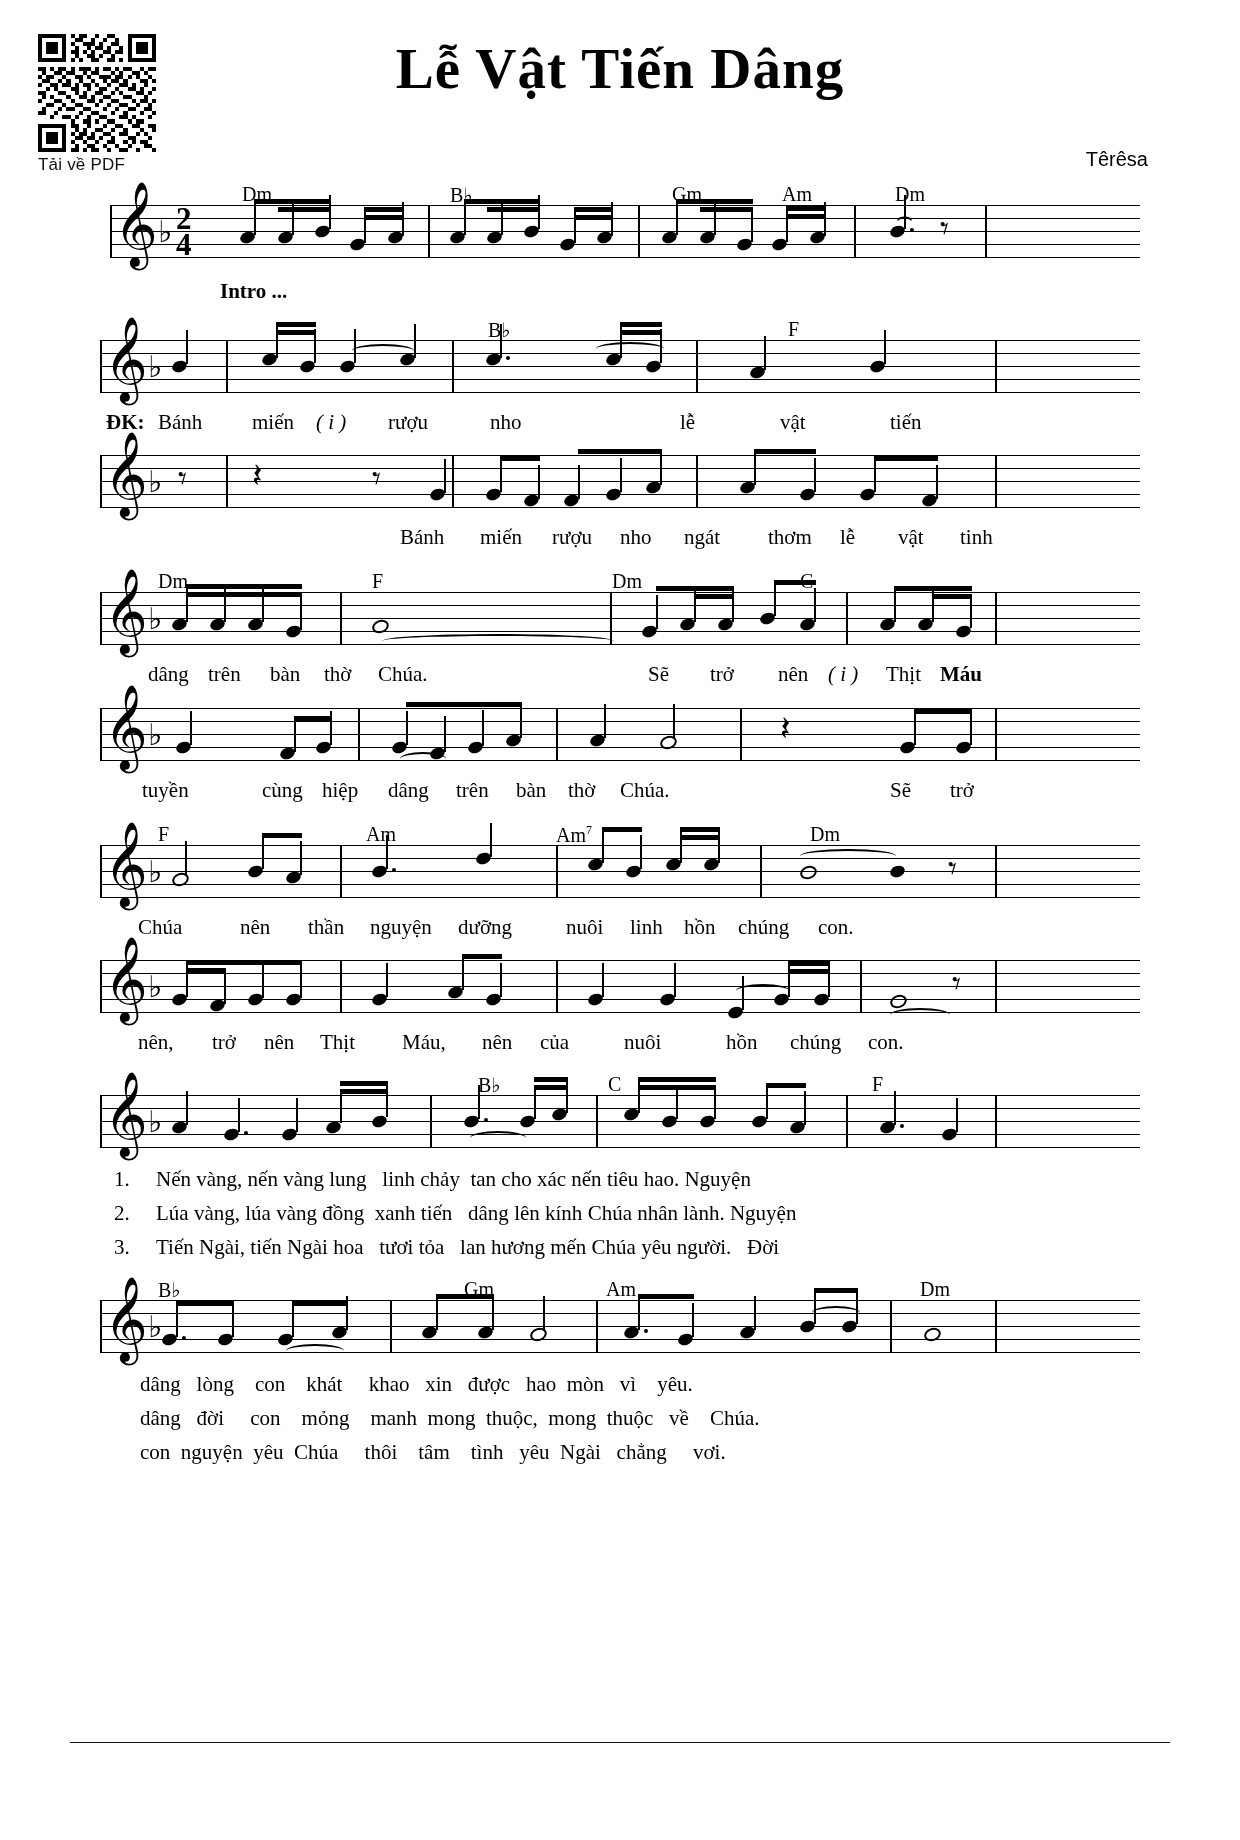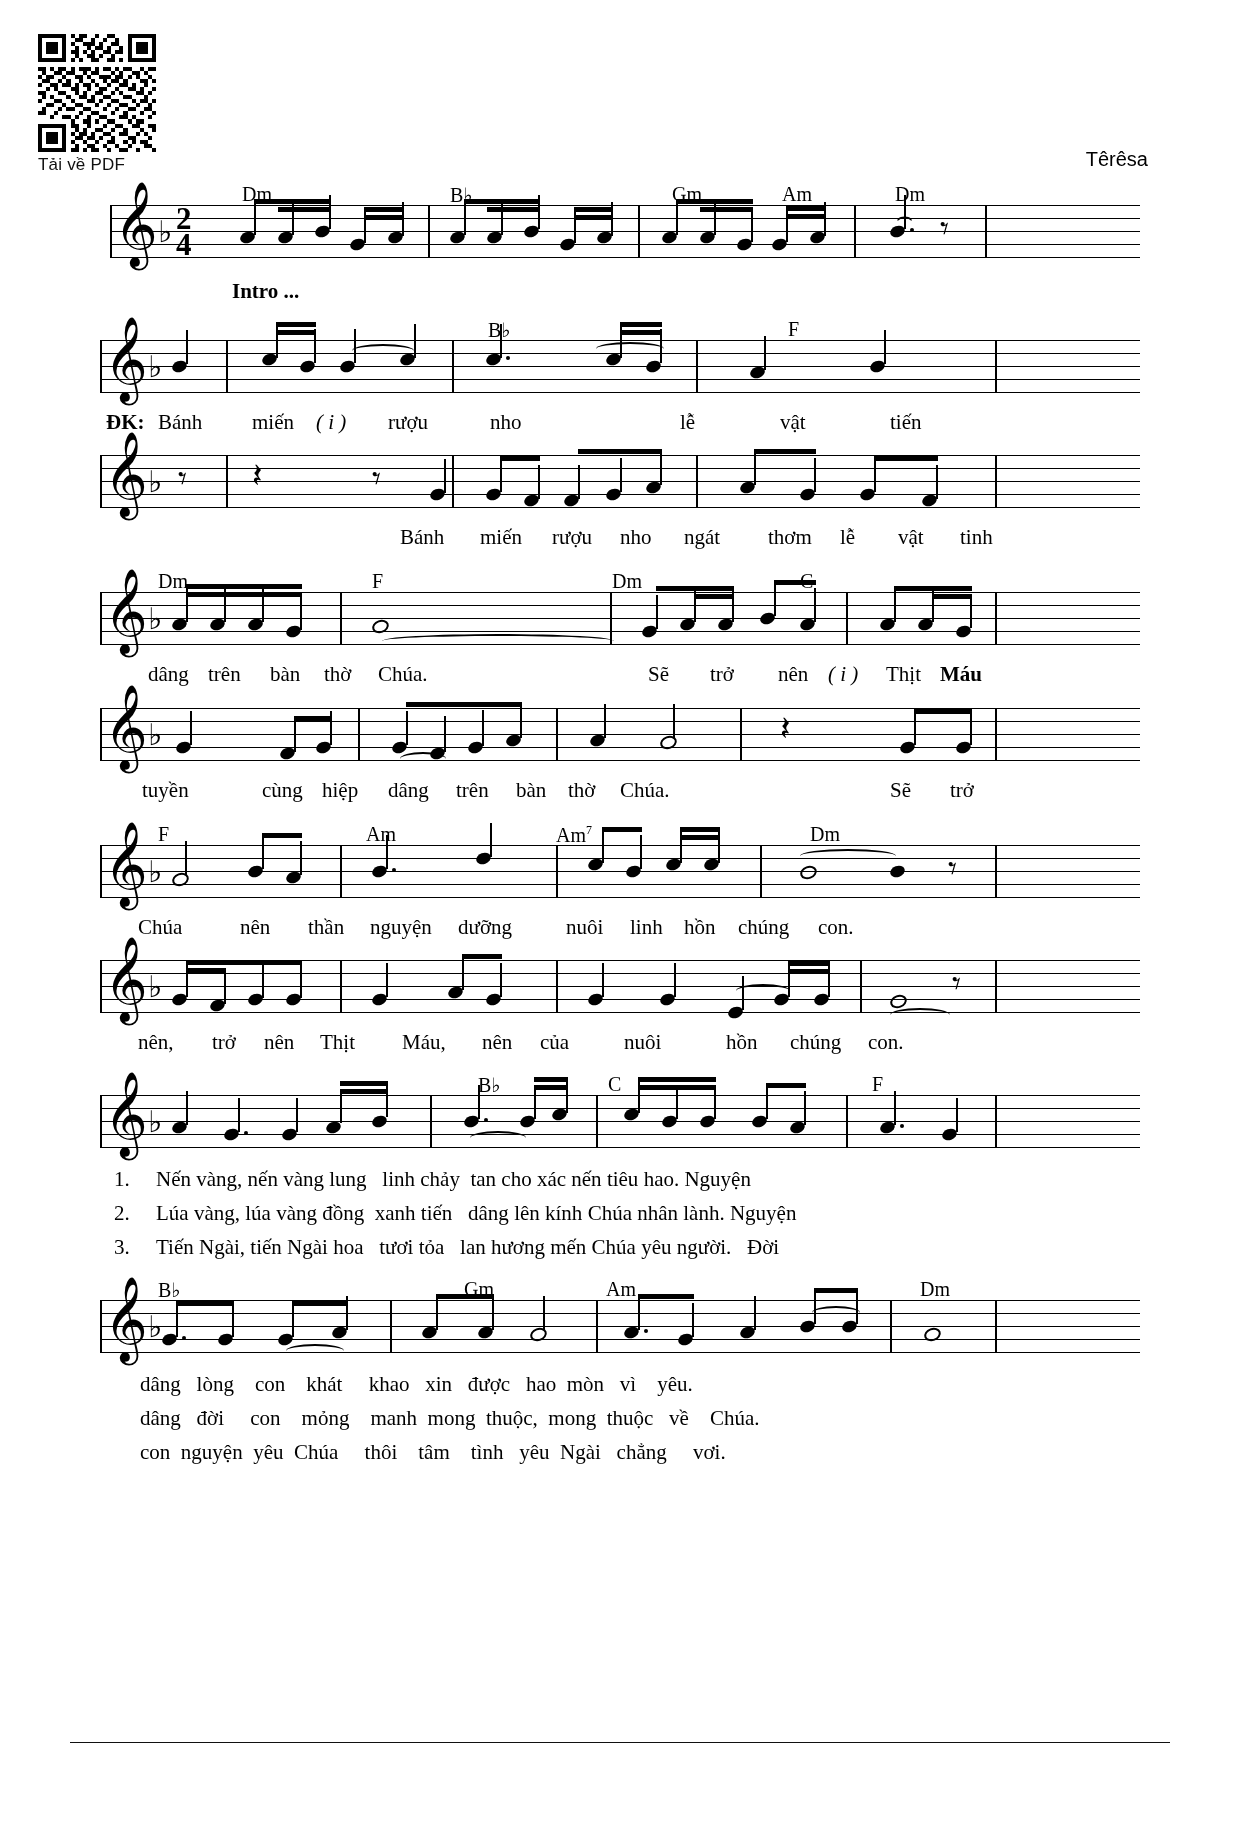--- a/index.html
+++ b/index.html
@@ -442,20 +442,21 @@
           <rect x="13" y="28" width="2" height="1"></rect>
           <rect x="17" y="28" width="1" height="1"></rect>
           <rect x="20" y="28" width="2" height="1"></rect>
           <rect x="24" y="28" width="1" height="1"></rect>
           <rect x="28" y="28" width="1" height="1"></rect>
       </g>
     </svg>
   </div>
   <div class="qr-caption">Tải về PDF</div>
 
+  <div class="song-title">Lễ Vật Tiến Dâng</div>
   <div class="composer">Têrêsa</div>
 
   <div class="system" style="top:205px;">
     <div class="chord" style="left:132px; top:-22px;">Dm</div>
     <div class="chord" style="left:340px; top:-22px;">B♭</div>
     <div class="chord" style="left:562px; top:-22px;">Gm</div>
     <div class="chord" style="left:672px; top:-22px;">Am</div>
     <div class="chord" style="left:785px; top:-22px;">Dm</div>
     <div class="fermata" style="left:786px; top:-2px;">⌢</div>
 
@@ -518,21 +519,21 @@
       <div class="beam" style="left:676px; top:1px; width:40px;"></div>
       <div class="beam" style="left:676px; top:9px; width:40px;"></div>
       <div class="barline" style="left:744px;"></div>
 
       <div class="note" style="left:780px; top:21px;"></div>
         <div class="stem" style="left:794px; top:-10px; height:34px;"></div>
       <div class="dot" style="left:800px; top:23px;"></div>
       <div class="flagrest" style="left:830px; top:6px;">𝄾</div>
       <div class="barline end" style="left:875px;"></div>
     </div>
-    <div class="label-bold" style="left:110px; top:74px;margin-left:12px;">Intro ...</div>
+    <div class="label-bold" style="left:110px; top:74px;">Intro ...</div>
   </div>
 
   <div class="system" style="top:340px; left:100px; width:1040px;">
     <div class="chord" style="left:388px; top:-22px;">B♭</div>
     <div class="chord" style="left:688px; top:-22px;">F</div>
 
     <div class="staff">
       <div class="line l0"></div>
         <div class="line l1"></div>
         <div class="line l2"></div>

